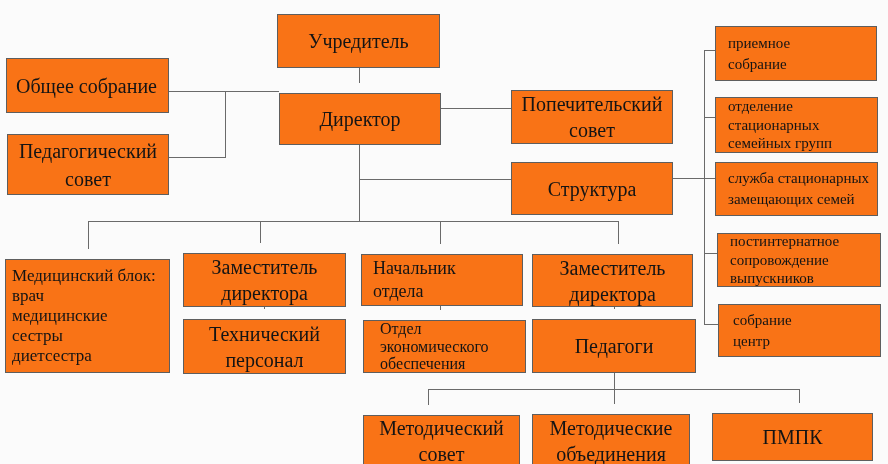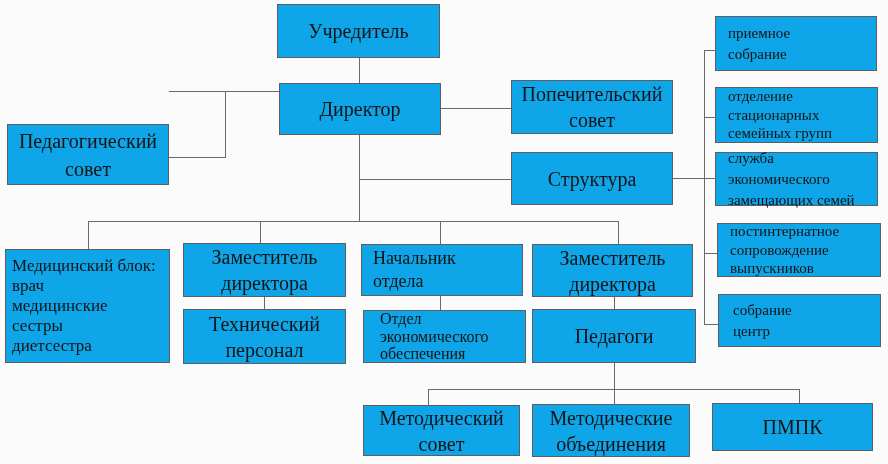--- a/index.html
+++ b/index.html
@@ -10,26 +10,27 @@
   .canvas {
     position: relative;
     width: 888px;
     height: 464px;
     background: #fbfbfb;
     overflow: hidden;
   }
   .node {
     position: absolute;
     box-sizing: border-box;
-    background: #0ea5e9;
+    background: #f97316;
     border: 1px solid #5e5e5e;
     color: #141414;
     display: flex;
     align-items: center;
     white-space: pre-line;
+    margin-top: 10px;
   }
   .center {
     justify-content: center;
     text-align: center;
     font-size: 20px;
     line-height: 26px;
   }
   .lh28 { line-height: 28px; }
   .gm {
     font-size: 20px;
@@ -99,39 +100,40 @@
   <div class="line" style="left:799px;top:389px;width:1px;height:14px"></div>
   <div class="line" style="left:673px;top:178px;width:42px;height:1px"></div>
   <div class="line" style="left:704px;top:50px;width:1px;height:274px"></div>
   <div class="line" style="left:704px;top:50px;width:11px;height:1px"></div>
   <div class="line" style="left:704px;top:117px;width:11px;height:1px"></div>
   <div class="line" style="left:704px;top:253px;width:13px;height:1px"></div>
   <div class="line" style="left:704px;top:324px;width:14px;height:1px"></div>
 
   <div class="node center" style="left:277px;top:4px;width:163px;height:54px">Учредитель</div>
 
+  <div class="node gm" style="left:6px;top:48px;width:163px;height:55px">Общее собрание</div>
 
   <div class="node center lh28" style="left:7px;top:124px;width:162px;height:61px">Педагогический
 совет</div>
 
   <div class="node center" style="left:279px;top:83px;width:162px;height:52px">Директор</div>
 
   <div class="node center" style="left:511px;top:80px;width:162px;height:54px">Попечительский
 совет</div>
 
   <div class="node center" style="left:511px;top:152px;width:162px;height:53px">Структура</div>
 
   <div class="node sm" style="left:715px;top:16px;width:162px;height:55px">приемное
 собрание</div>
 
   <div class="node sm3" style="left:715px;top:87px;width:163px;height:56px">отделение
 стационарных
 семейных групп</div>
 
-  <div class="node sm" style="left:715px;top:152px;width:163px;height:54px">служба экономического
+  <div class="node sm" style="left:715px;top:152px;width:163px;height:54px">служба стационарных
 замещающих семей</div>
 
   <div class="node sm3" style="left:717px;top:223px;width:164px;height:54px">постинтернатное
 сопровождение
 выпускников</div>
 
   <div class="node sm pad14" style="left:718px;top:294px;width:163px;height:53px">собрание
 центр</div>
 
   <div class="node medical" style="left:5px;top:249px;width:165px;height:114px">Медицинский блок:

